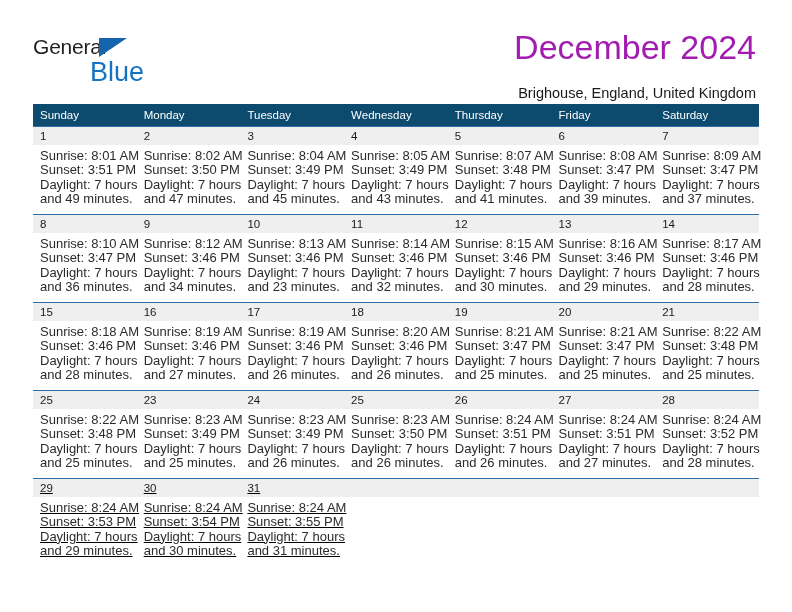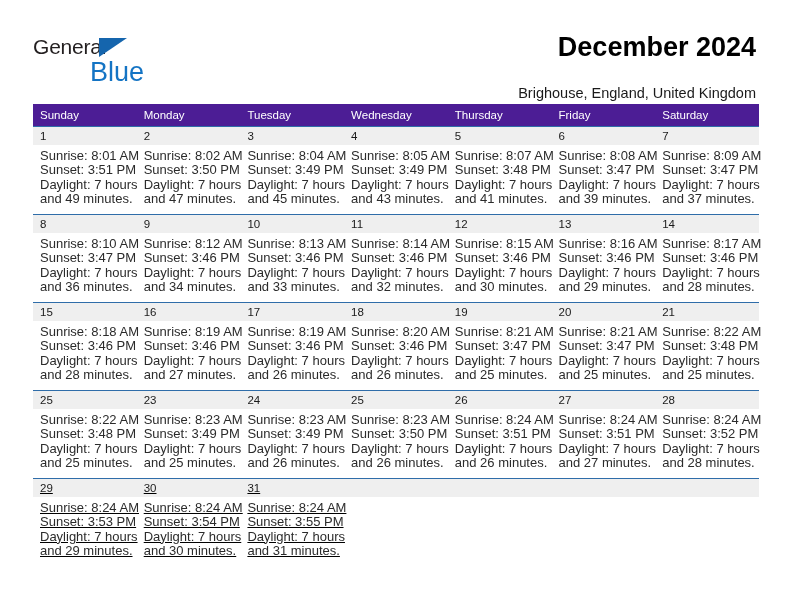--- a/index.html
+++ b/index.html
@@ -71,23 +71,23 @@
     font-family: "Liberation Sans", sans-serif;
   }
 
   .title-block {
     position: absolute;
     right: 36px;
     top: 30px;
     text-align: right;
   }
   .cal-title {
-    font-size: 27px;
-    color: #000000;
-    font-weight: bold;
+    font-size: 34px;
+    color: #a21caf;
+    font-weight: normal;
     line-height: 34px;
     white-space: nowrap;
   }
   .cal-subtitle {
     font-size: 14.5px;
     color: #1a1a1a;
     line-height: 22px;
     margin-top: 18px;
     white-space: nowrap;
   }
@@ -96,21 +96,21 @@
   .calendar {
     position: absolute;
     left: 33px;
     top: 104px;
     width: 726px;
     border-collapse: collapse;
     table-layout: fixed;
   }
 
   .calendar th {
-    background: #4c1d95;
+    background: #0c4a6e;
     color: #ffffff;
     font-size: 11.5px;
     font-weight: normal;
     text-align: left;
     padding: 5px 0 5px 7px;
     height: 11px;
     border: none;
   }
 
   .calendar td {
@@ -293,21 +293,21 @@
           </div>
         </div>
           </td>
         <td>
             <div class="cell-inner">
           <div class="daynum-band">10</div>
           <div class="cell-body">
             <div>Sunrise: 8:13 AM</div>
             <div>Sunset: 3:46 PM</div>
             <div>Daylight: 7 hours</div>
-            <div>and 33 minutes.</div>
+            <div>and 23 minutes.</div>
           </div>
         </div>
           </td>
         <td>
             <div class="cell-inner">
           <div class="daynum-band">11</div>
           <div class="cell-body">
             <div>Sunrise: 8:14 AM</div>
             <div>Sunset: 3:46 PM</div>
             <div>Daylight: 7 hours</div>

